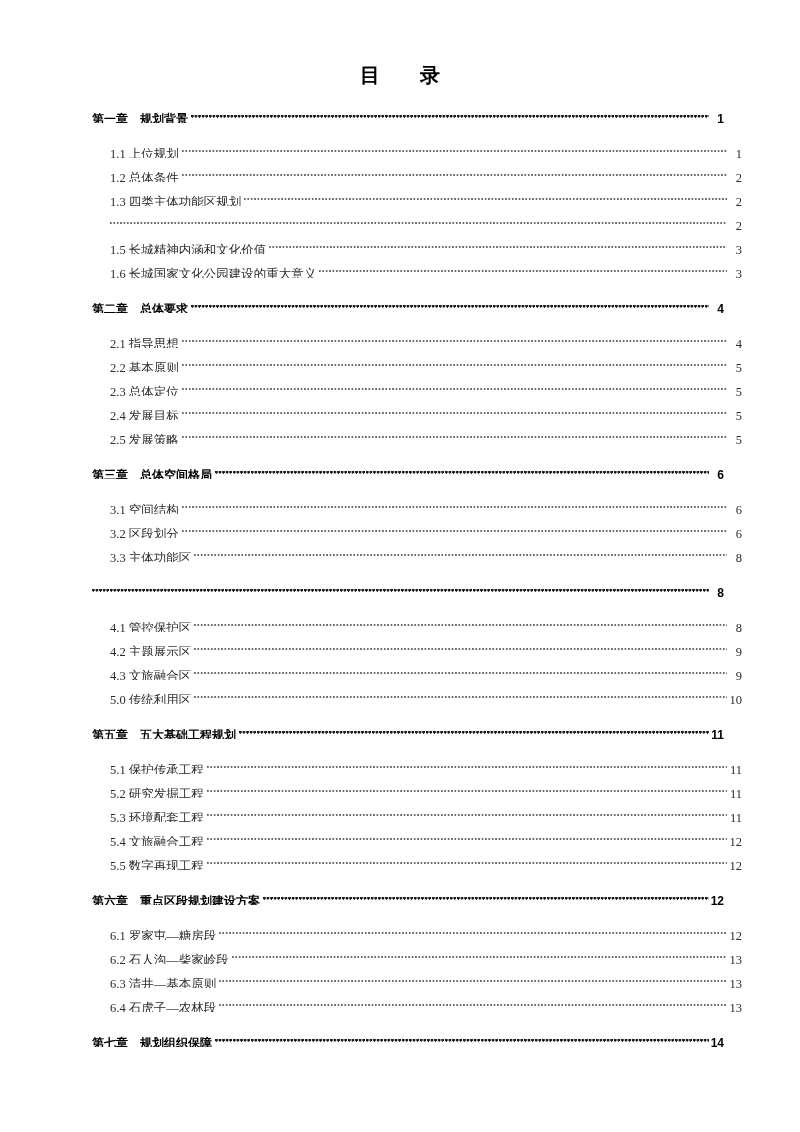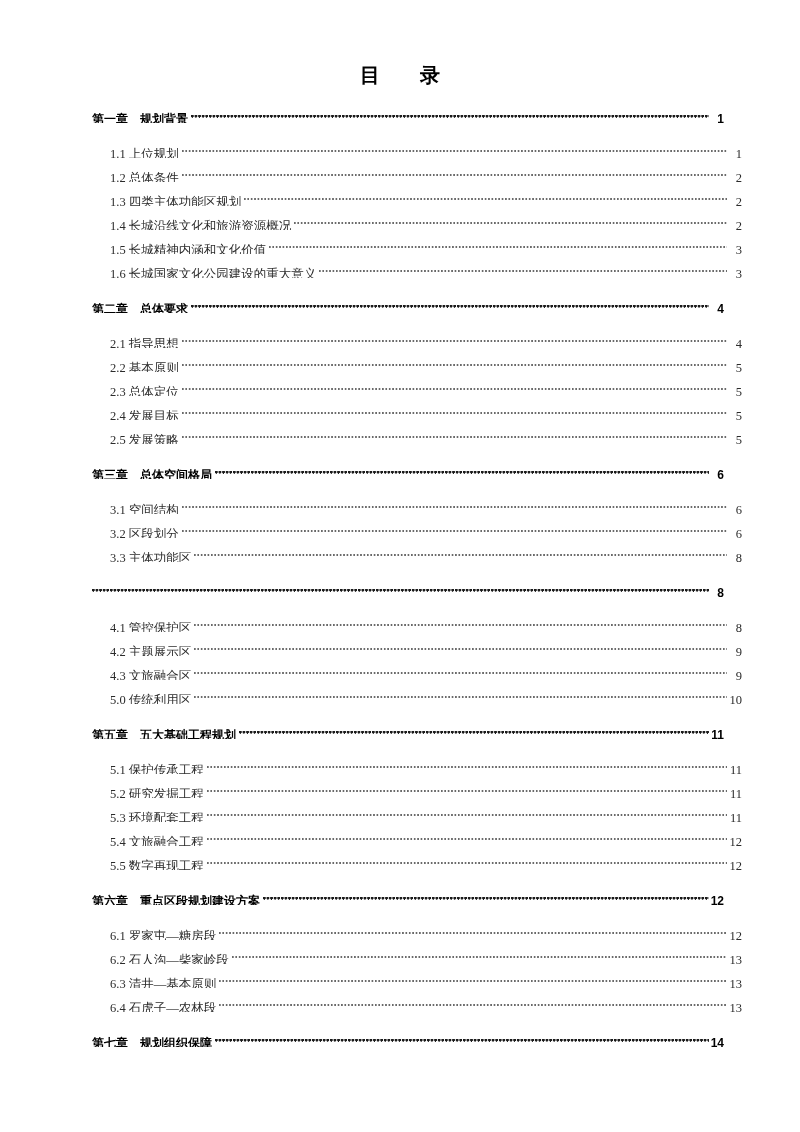--- a/index.html
+++ b/index.html
@@ -153,21 +153,20 @@
         <span class="toc-label"><span class="toc-num-part">1.2</span><span> </span><span>总体条件</span></span>
         <span class="toc-leader"></span>
         <span class="toc-page">2</span>
       </div>
       <div class="toc-row level-2">
         <span class="toc-label"><span class="toc-num-part">1.3</span><span> </span><span>四类主体功能区规划</span></span>
         <span class="toc-leader"></span>
         <span class="toc-page">2</span>
       </div>
       <div class="toc-row level-2">
-        <span class="toc-label"><span class="toc-num-part">1.4</span><span> </span><span>长城沿线文化和旅游资源概况</span></span>
         <span class="toc-leader"></span>
         <span class="toc-page">2</span>
       </div>
       <div class="toc-row level-2">
         <span class="toc-label"><span class="toc-num-part">1.5</span><span> </span><span>长城精神内涵和文化价值</span></span>
         <span class="toc-leader"></span>
         <span class="toc-page">3</span>
       </div>
       <div class="toc-row level-2">
         <span class="toc-label"><span class="toc-num-part">1.6</span><span> </span><span>长城国家文化公园建设的重大意义</span></span>

